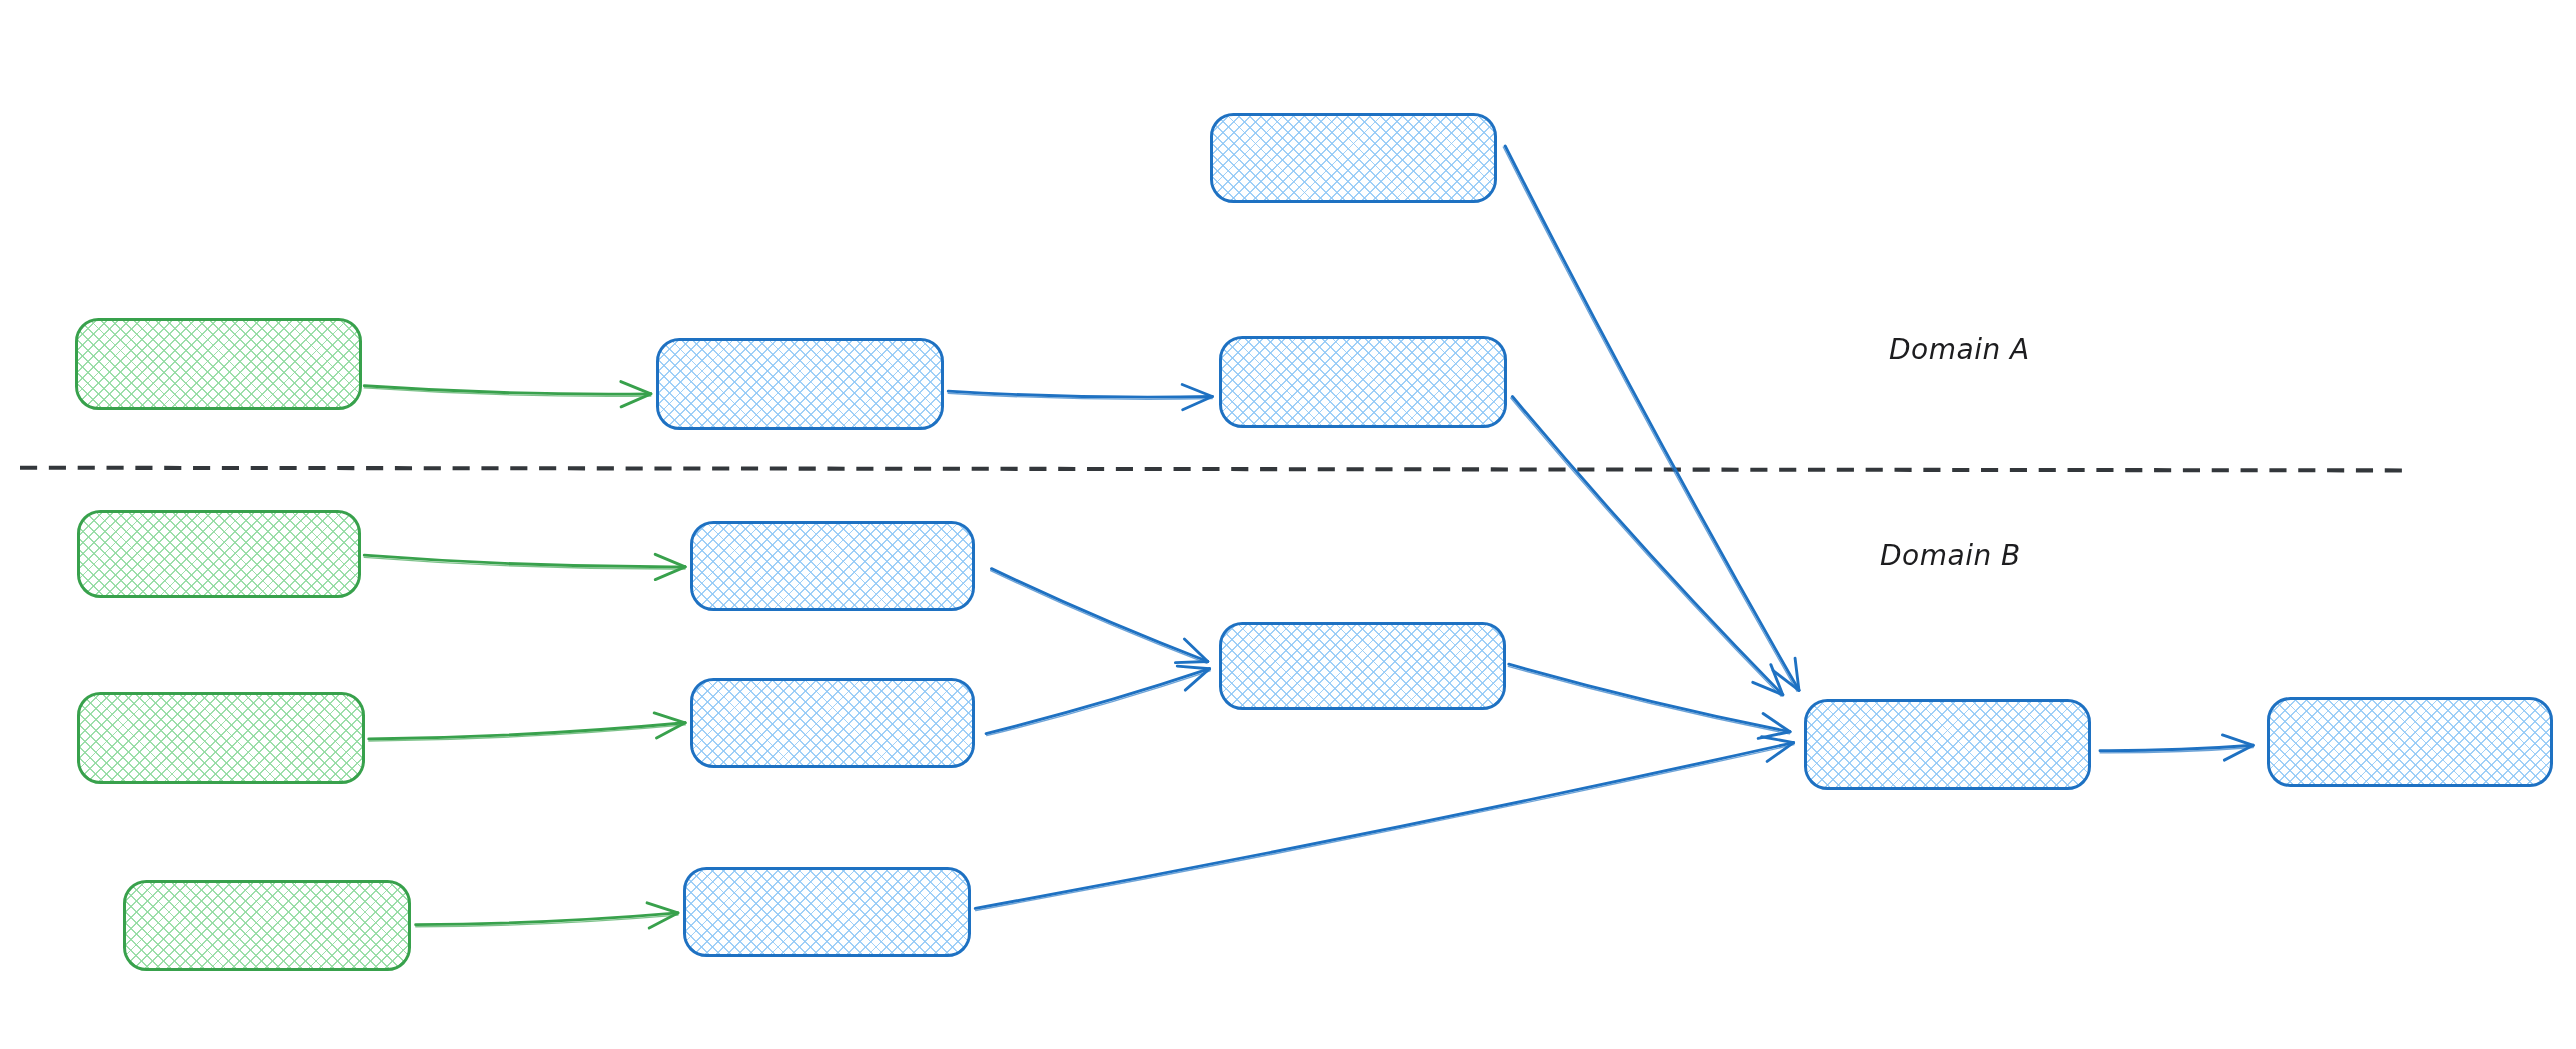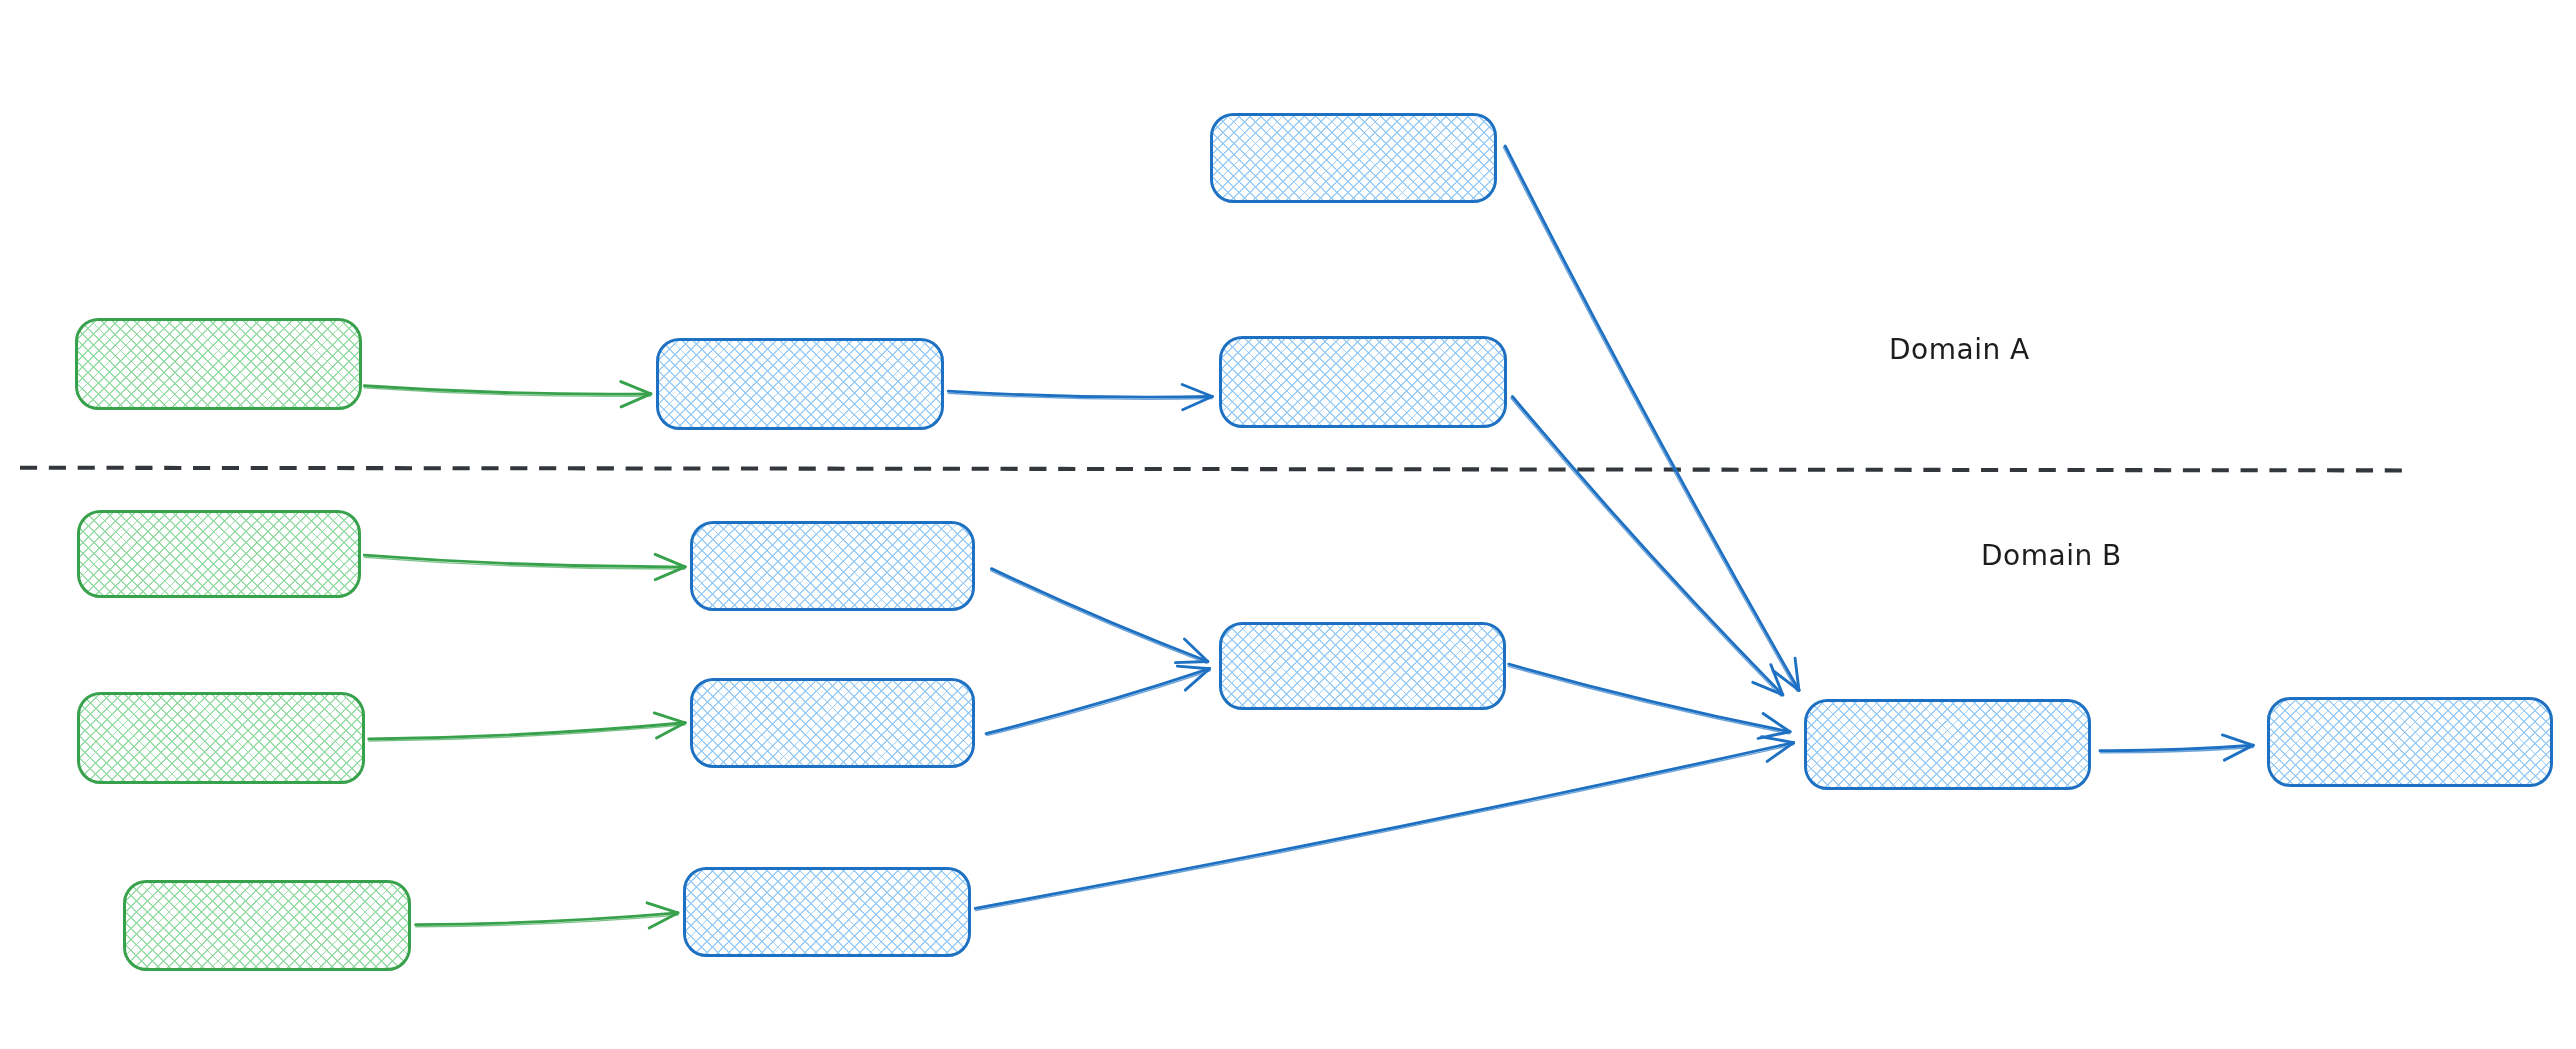--- a/index.html
+++ b/index.html
@@ -30,20 +30,21 @@
       repeating-linear-gradient(45deg,  rgba(146,219,161,.9) 0 1.4px, transparent 1.4px 7.7px),
       repeating-linear-gradient(-45deg, rgba(146,219,161,.9) 0 1.4px, transparent 1.4px 7.7px);
   }
   .label{
     position:absolute;
     font-size:28px;
     letter-spacing:0.5px;
     color:#1d1d1f;
     white-space:nowrap;
     font-weight:normal;
+    font-style:italic;
   }
 </style>
 </head>
 <body>
 
 <div class="canvas">
 
   <div class="nodes-layer">
       <div class="node blue" style="left: 1210px; top: 113px; width: 287px; height: 90px;"></div>
       <div class="node green" style="left: 75px; top: 318px; width: 287px; height: 92px;"></div>
@@ -131,17 +132,17 @@
       <g fill="none" stroke="#1e71c2" stroke-linecap="round">
         <path d="M 2330.0846531736024 835.3985065853983 Q 2415.2046531736023 835.7985065853983 2500.0846531736024 829.3985065853983" stroke-width="1.5" opacity="0.65"></path>
         <path d="M 2330 833 Q 2415.12 833.4 2500 827" stroke-width="3.2"></path>
         <line x1="2500" y1="827" x2="2465.881607398482" y2="815.5136913549792" stroke-width="3.2"></line>
         <line x1="2500" y1="827" x2="2467.9897134939242" y2="843.4724484457819" stroke-width="3.2"></line>
       </g>
     </svg>
 
   <div class="labels-layer">
     <div class="label" style="left:1889px;top:333px">Domain A</div>
-    <div class="label" style="left:1981px;top:539px">Domain B</div>
+    <div class="label" style="left:1880px;top:539px">Domain B</div>
   </div>
 
 </div>
 
 
 </body></html>

